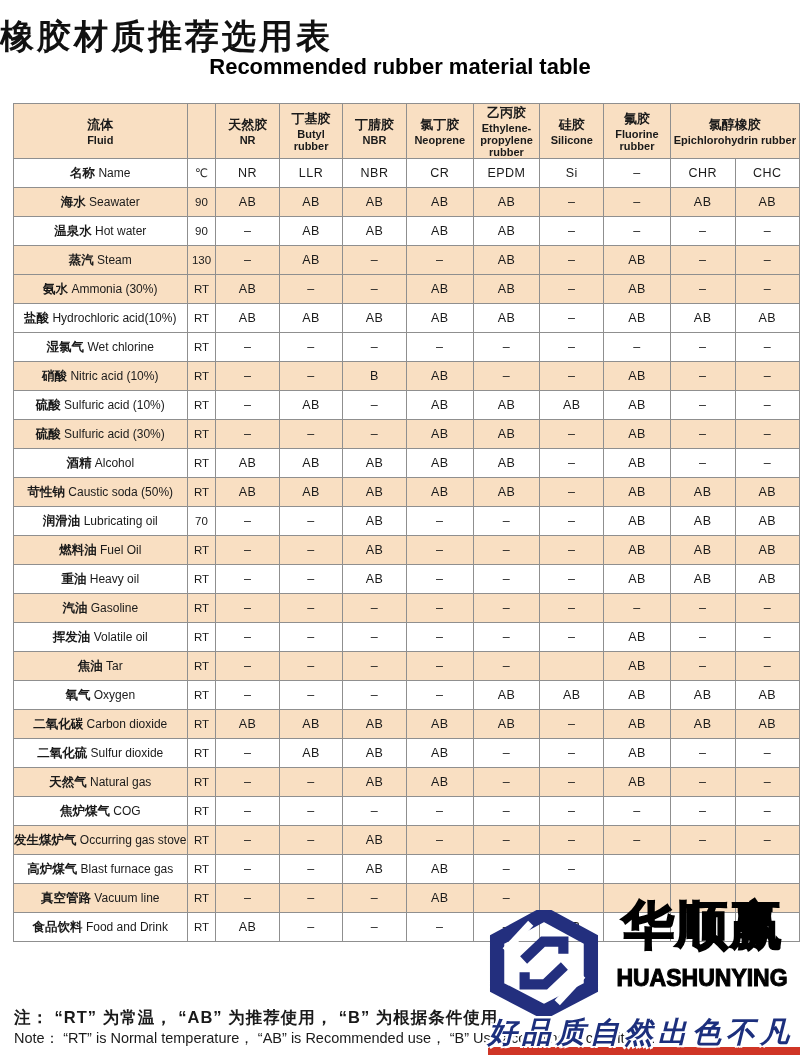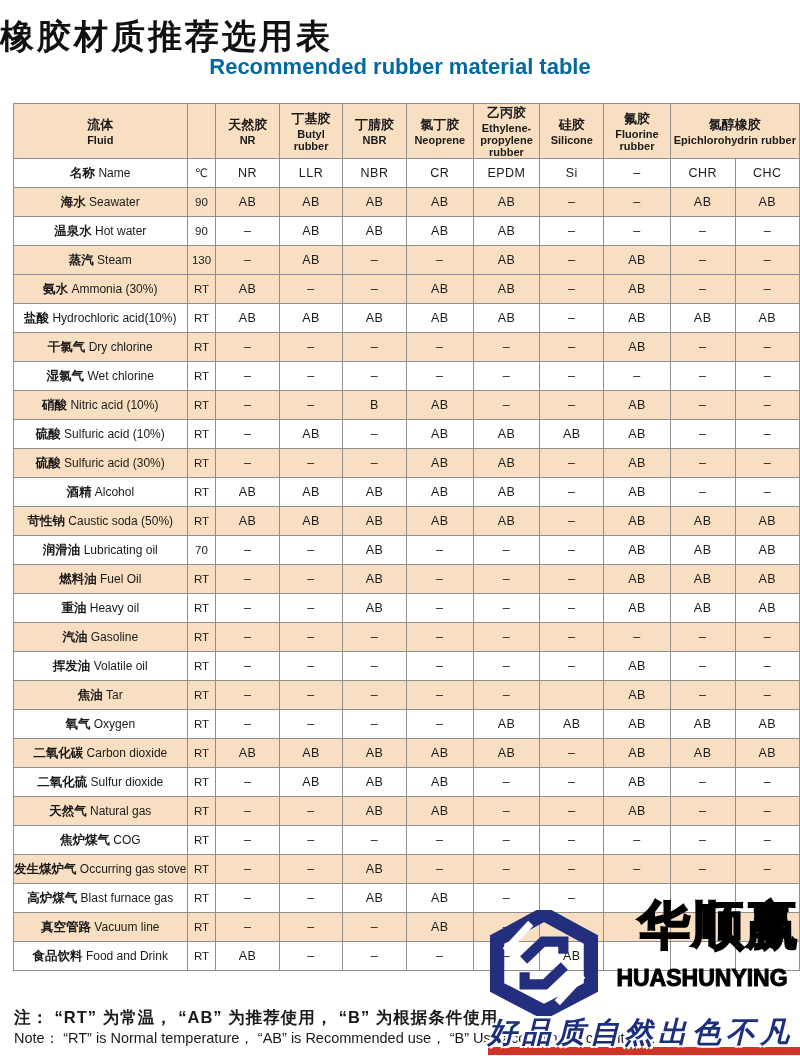--- a/index.html
+++ b/index.html
@@ -6,21 +6,21 @@
   body{
     width:800px;height:1056px;position:relative;background:#ffffff;
     font-family:"Liberation Sans","DejaVu Sans",sans-serif;color:#1a1a1a;overflow:hidden;
   }
   .title-zh{
     position:absolute;top:14px;left:0;width:698px;
     font-size:34px;font-weight:bold;letter-spacing:3px;color:#111;
   }
   .title-en{
     position:absolute;top:54px;left:0;width:800px;text-align:center;
-    font-size:22px;font-weight:bold;color:#0369a1;letter-spacing:0px;
+    font-size:22px;font-weight:bold;color:#000000;letter-spacing:0px;
   }
   table.main{
     position:absolute;left:13px;top:103px;border-collapse:collapse;table-layout:fixed;padding-left:48px;
   }
   table.main td,table.main th{
     border:1px solid #8f8f8f;padding:0;vertical-align:middle;text-align:center;
     overflow:hidden;background:#fff;
   }
   tr.peach td,tr.peach th{background:#f9dfc2;}
   tr.hdr{height:52px;}
@@ -31,21 +31,21 @@
   .fzh{font-size:12.5px;font-weight:bold;}
   .fen{font-size:12px;}
   td.temp{font-size:11.5px;}
   td.val{font-size:12.5px;letter-spacing:0.5px;}
   .notes{position:absolute;left:14px;top:1006px;width:780px;}
   .note-zh{font-size:16.5px;font-weight:bold;letter-spacing:1px;line-height:1.35;}
   .note-en{font-size:14.5px;line-height:1.4;}
   .logo{position:absolute;left:478px;top:893px;width:322px;height:163px;z-index:5;}
   .logo-hex{position:absolute;left:8px;top:17px;width:116px;height:106px;}
   .logo-zh{
-    position:absolute;left:128px;top:4px;width:194px;text-align:right;
+    position:absolute;left:128px;top:4px;width:194px;text-align:center;
     font-size:52px;font-weight:bold;color:#000;letter-spacing:2px;line-height:1.1;
     -webkit-text-stroke:2px #000;
   }
   .logo-en{
     position:absolute;left:124px;top:72px;width:200px;text-align:center;
     font-size:23px;font-weight:bold;color:#000;letter-spacing:0px;
     -webkit-text-stroke:1px #000;
   }
   .slogan{
     position:absolute;left:488px;top:1013px;width:312px;z-index:6;
@@ -190,33 +190,20 @@
         <td class="temp">RT</td>
         <td class="val">AB</td>
         <td class="val">AB</td>
         <td class="val">AB</td>
         <td class="val">AB</td>
         <td class="val">AB</td>
         <td class="val">–</td>
         <td class="val">AB</td>
         <td class="val">AB</td>
         <td class="val">AB</td>
-      </tr>
-      <tr class="row peach">
-        <td class="fluid"><span class="fzh">干氯气</span><span class="fen"> Dry chlorine</span></td>
-        <td class="temp">RT</td>
-        <td class="val">–</td>
-        <td class="val">–</td>
-        <td class="val">–</td>
-        <td class="val">–</td>
-        <td class="val">–</td>
-        <td class="val">–</td>
-        <td class="val">AB</td>
-        <td class="val">–</td>
-        <td class="val">–</td>
       </tr>
       <tr class="row">
         <td class="fluid"><span class="fzh">湿氯气</span><span class="fen"> Wet chlorine</span></td>
         <td class="temp">RT</td>
         <td class="val">–</td>
         <td class="val">–</td>
         <td class="val">–</td>
         <td class="val">–</td>
         <td class="val">–</td>
         <td class="val">–</td>

